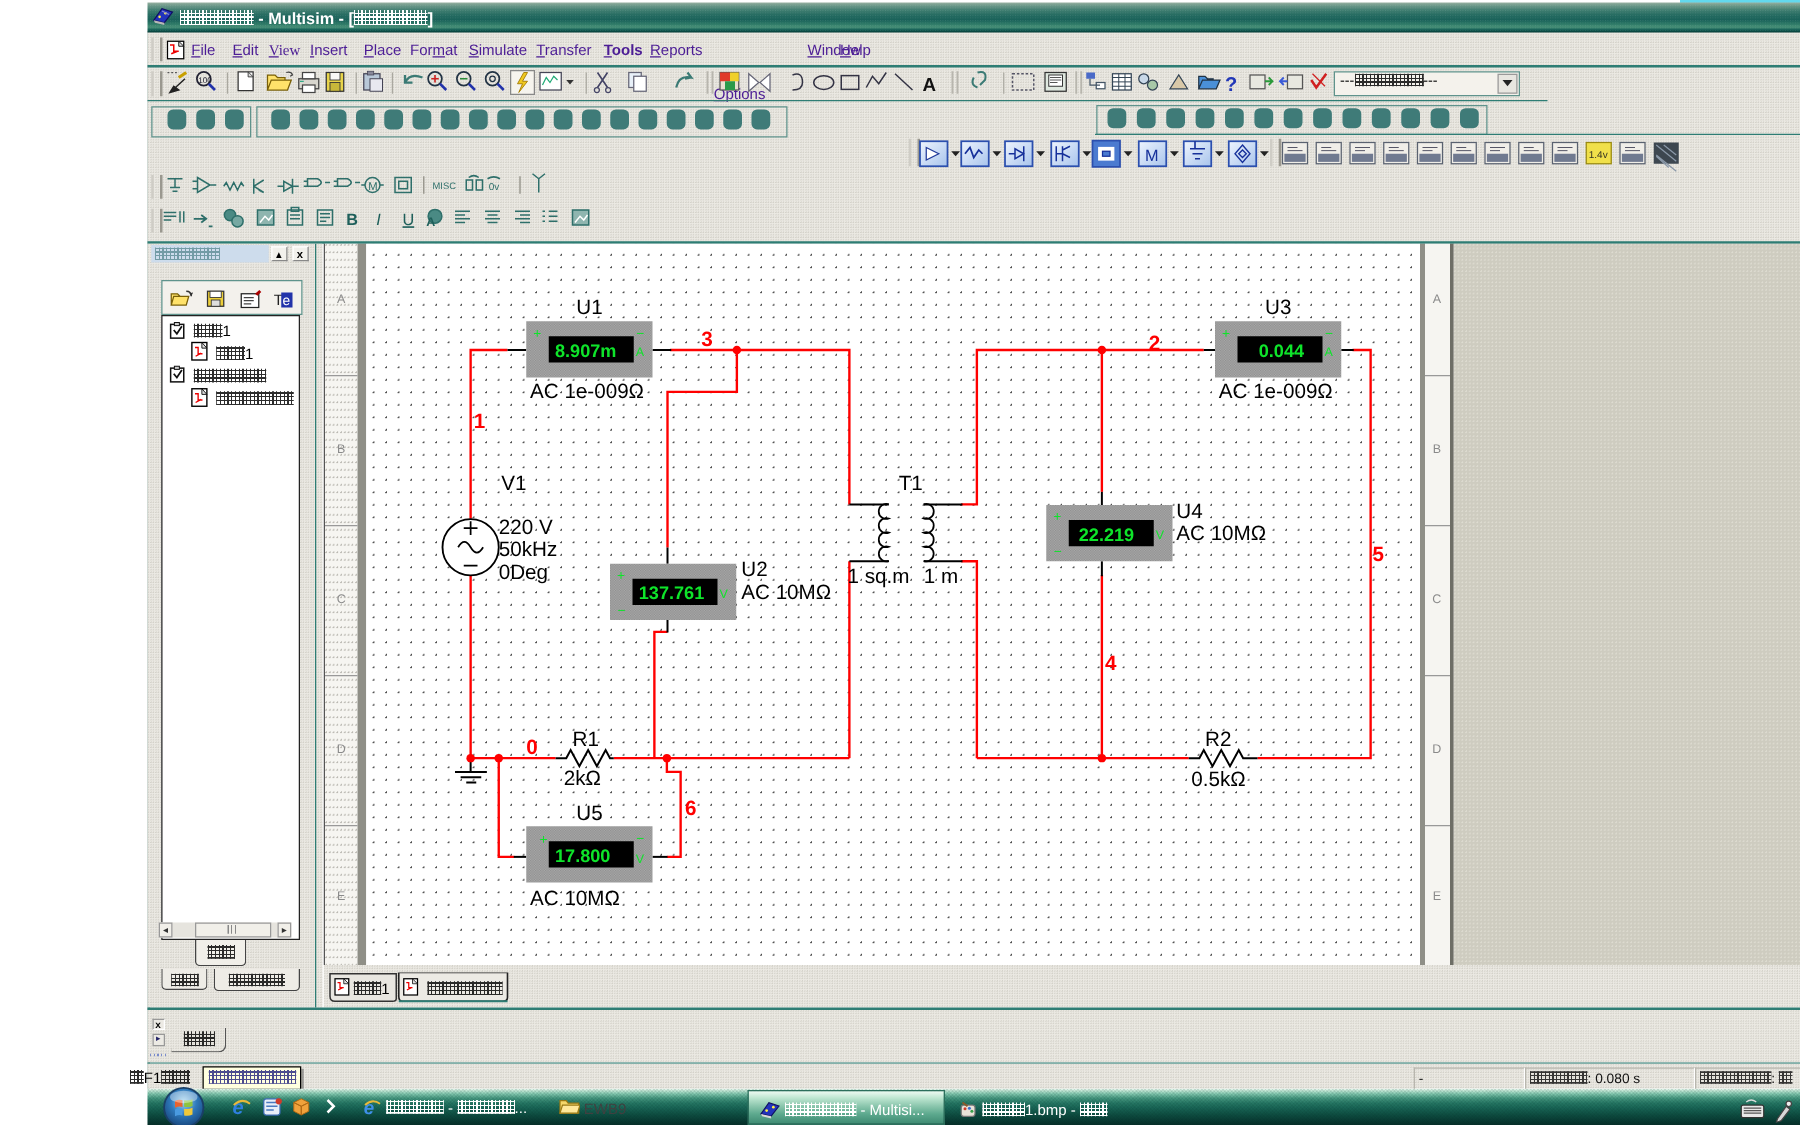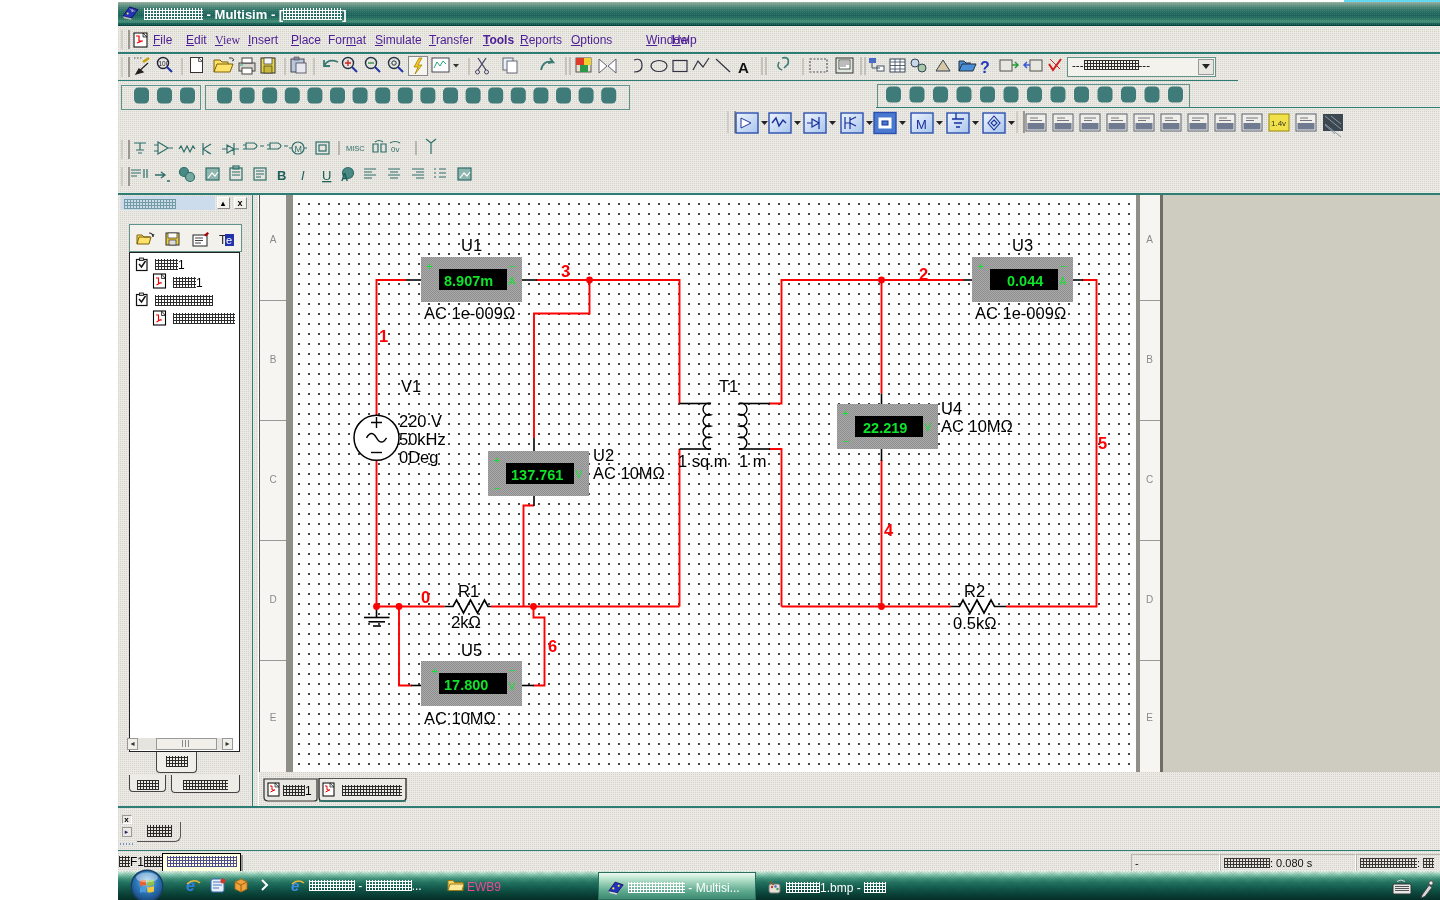--- a/index.html
+++ b/index.html
@@ -41,21 +41,21 @@
 <div class="menu" style="left:153px;"><u>F</u>ile</div>
 <div class="menu" style="left:186px;"><u>E</u>dit</div>
 <div class="menu" style="left:215px;font-family:Liberation Serif, serif;"><u>V</u>iew</div>
 <div class="menu" style="left:248px;"><u>I</u>nsert</div>
 <div class="menu" style="left:291px;"><u>P</u>lace</div>
 <div class="menu" style="left:328px;">For<u>m</u>at</div>
 <div class="menu" style="left:375px;"><u>S</u>imulate</div>
 <div class="menu" style="left:429px;text-align:right;"><u>T</u>ransfer</div>
 <div class="menu" style="left:483px;font-weight:bold;"><u>T</u>ools</div>
 <div class="menu" style="left:520px;"><u>R</u>eports</div>
-<div class="menu" style="left:571px;"><u>O</u>ptions</div>
+<div class="menu" style="left:571px;margin-top:35px;"><u>O</u>ptions</div>
 <div class="menu" style="left:646px;"><u>W</u>indow</div>
 <div class="menu" style="left:672px;"><u>H</u>elp</div>
 <div class="abs tealline" style="left:118px;top:52px;width:1322px;height:1.5px;"></div>
 
 <div class="grip" style="left:121px;top:57px;height:20px;"></div>
 <svg class="abs" style="left:118px;top:54px;" width="1122" height="26" viewBox="118 54 1122 26">
 <g>
 <path d="M136,74 l12,-11 m-12,11 l3,-5 4,3 z" stroke="#222" fill="#222" stroke-width="1.2"></path>
 <path d="M143,62 l6,-4" stroke="#c8a000" stroke-width="2.5"></path>
 <path d="M134,58 h8" stroke="#555" stroke-dasharray="1.5 1.5"></path>
@@ -563,21 +563,21 @@
 <div class="abs tealline" style="left:118px;top:806px;width:1322px;height:1.5px;"></div>
 <div class="abs dots" style="left:118px;top:807.5px;width:1322px;height:42px;"></div>
 <div class="abs" style="left:121.5px;top:814.5px;width:10px;height:9.5px;background:#eceae4;border:1px solid #999;border-bottom-color:#fff;border-right-color:#fff;box-sizing:border-box;font-size:8px;line-height:7px;text-align:center;font-weight:bold;color:#000;">x</div>
 <div class="abs" style="left:121.5px;top:827px;width:10px;height:9.5px;background:#eceae4;border:1px solid #999;box-sizing:border-box;font-size:7px;line-height:8px;text-align:center;color:#226;">▸</div>
 <div class="abs" style="left:120px;top:842.5px;width:15px;height:2px;background:repeating-linear-gradient(90deg,#7a8ccc 0 1px,rgba(0,0,0,0) 1px 3px);"></div>
 <div class="abs" style="left:137px;top:822px;width:43px;height:19px;border-bottom:1.5px solid #555;border-right:1.5px solid #555;border-radius:0 0 6px 0;"></div>
 <div class="abs" style="left:147px;top:825px;font-size:12px;color:#000;"><span class="z" style="width:25px;height:12px;"></span></div>
 
 <div class="abs tealline" style="left:118px;top:849.8px;width:1322px;height:1.4px;"></div>
 <div class="abs dots" style="left:118px;top:851.2px;width:1322px;height:19.8px;"></div>
-<div class="abs" style="left:119px;top:855px;font-size:12px;color:#000;"><span class="z" style="width:11px;height:11px;"></span>F1<span class="z" style="width:23px;height:11px;"></span></div>
+<div class="abs" style="left:104px;top:855px;font-size:12px;color:#000;"><span class="z" style="width:11px;height:11px;"></span>F1<span class="z" style="width:23px;height:11px;"></span></div>
 <div class="cell" style="left:1131px;width:84px;">-</div>
 <div class="cell" style="left:1220px;width:131px;"><span class="z" style="width:46px;height:10px;"></span>: 0.080 s</div>
 <div class="cell" style="left:1356px;width:84px;"><span class="z" style="width:57px;height:10px;"></span>: <span class="z" style="width:11px;height:10px;"></span></div>
 
 <div class="abs" style="left:162px;top:852.5px;width:77px;height:17.5px;background:#ffffdf;border:1px solid #000;box-shadow:2px 2px 0 rgba(90,90,90,.55);font-size:12px;color:#26267e;line-height:17px;text-align:center;"><span class="z" style="width:70px;height:11px;"></span></div>
 
 <div class="abs" style="left:118px;top:871px;width:1322px;height:29px;background:linear-gradient(180deg,#eaf8f0 0%,#bee5d2 6%,#83c8af 14%,#46977f 26%,#257663 40%,#176253 55%,#0e4c40 72%,#093a32 88%,#062e28 100%);"></div>
 <div class="abs" style="left:118px;top:871px;width:1322px;height:29px;background-image:repeating-linear-gradient(45deg,rgba(0,50,42,.08) 0 1px,rgba(0,0,0,0) 1px 2px),repeating-linear-gradient(-45deg,rgba(0,50,42,.07) 0 1px,rgba(0,0,0,0) 1px 2px);"></div>
 
 <div class="abs" style="left:598px;top:872px;width:158px;height:28px;background:linear-gradient(180deg,#eefaf2 0%,#bfe7d2 20%,#8cc7ae 45%,#5da98e 70%,#3e8a72 100%);border:1px solid #2c6f5c;box-sizing:border-box;"></div>
@@ -612,21 +612,21 @@
 <svg class="abs" style="left:291px;top:878px;" width="16" height="16" viewBox="0 0 16 16">
  <text x="0" y="13" font-size="15" font-weight="bold" font-style="italic" fill="#3f8fe8">e</text>
  <path d="M1,6 q6,-5.5 12,-1" stroke="#e8b93a" stroke-width="1.5" fill="none"></path>
 </svg>
 <div class="abs" style="left:309px;top:879px;font-size:12px;color:#fff;"><span class="z" style="width:46px;height:11px;opacity:1;"></span> - <span class="z" style="width:46px;height:11px;opacity:1;"></span>...</div>
 
 <svg class="abs" style="left:447px;top:878px;" width="17" height="14" viewBox="0 0 17 14">
  <path d="M1,12.5 V2.5 h5 l1.5,2 H16 v8 z" fill="#f5d76a" stroke="#9a7a14"></path>
  <path d="M1,12.5 L3,6 h14 l-2,6.5 z" fill="#ffe89a" stroke="#9a7a14"></path>
 </svg>
-<div class="abs" style="left:467px;top:879.5px;font-size:12px;color:#ec4899;">EWB9</div>
+<div class="abs" style="left:467px;top:879.5px;font-size:12px;color:#404040;">EWB9</div>
 
 <svg class="abs" style="left:607px;top:880px;" width="18" height="16" viewBox="0 0 20 17">
  <polygon points="2,12 9,2 18,5 11,14" fill="#2233bb" stroke="#101060"></polygon>
  <polygon points="2,12 11,14 11,16 3,14" fill="#d8d8d8"></polygon>
  <circle cx="7" cy="9" r="1.2" fill="#ffee44"></circle>
       <circle cx="13" cy="6" r="1.2" fill="#ffee44"></circle>
 </svg>
 <div class="abs" style="left:628px;top:881px;font-size:12px;color:#fff;"><span class="z" style="width:57px;height:11px;opacity:1;"></span> - Multisi...</div>
 
 <svg class="abs" style="left:767px;top:880px;" width="15" height="15" viewBox="0 0 15 15">

